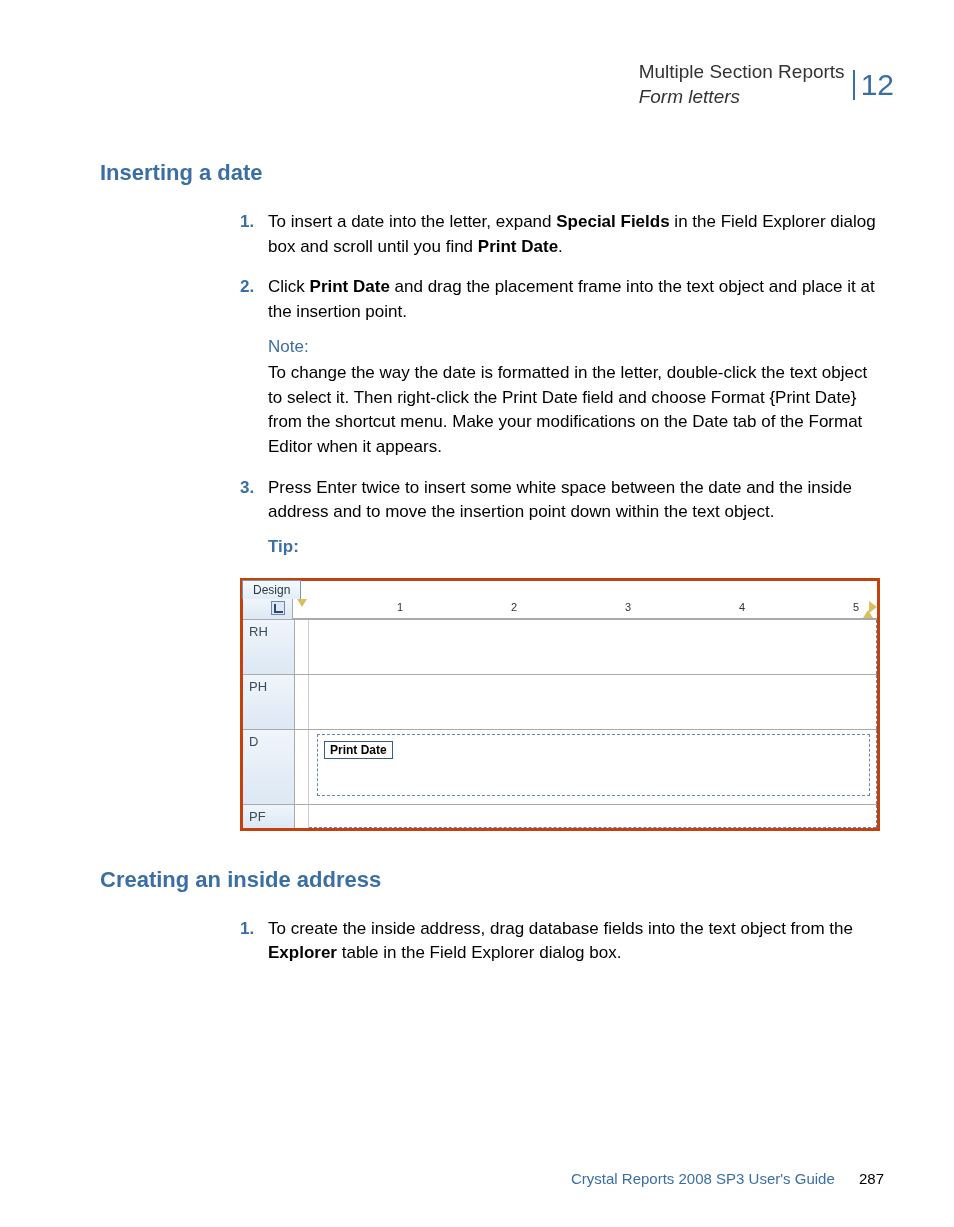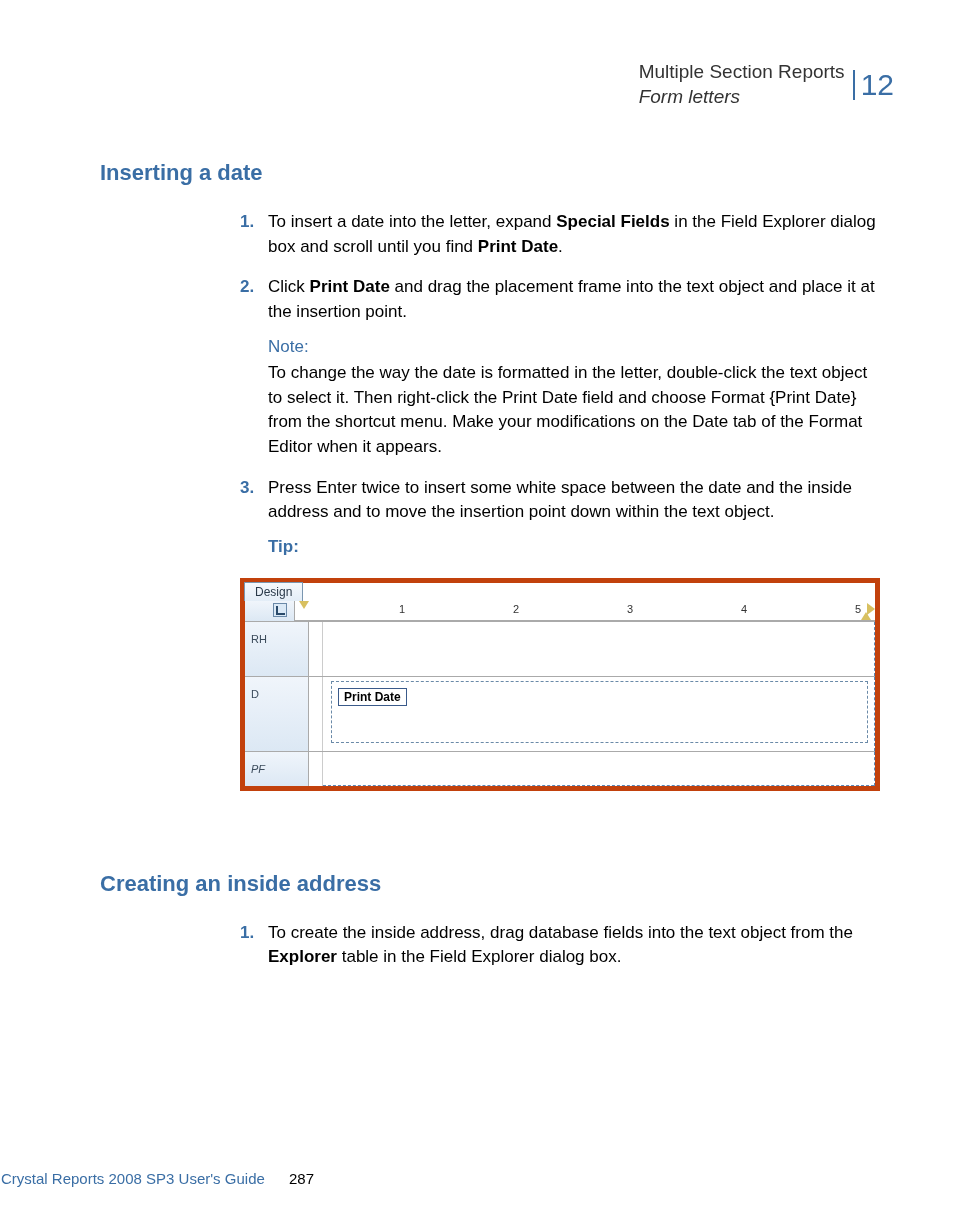--- a/index.html
+++ b/index.html
@@ -72,48 +72,48 @@
     margin-top: 10px;
     margin-bottom: 2px;
   }
   .note-body, .tip-body { }
   
   
   .figure {
     margin-left: 140px;
     margin-top: 18px;
     margin-bottom: 30px;
-    border: 5px solid #c2410c;
+    border: 3px solid #c2410c;
     width: 640px;
     background: #fff;
     font-family: Tahoma, Arial, sans-serif;
     font-size: 12px;
     position: relative;
   }
   .design-tab {
     display: inline-block;
     border: 1px solid #7a96b0;
     border-bottom: none;
     background: linear-gradient(#f5f9fd, #e3edf7);
     padding: 2px 10px;
     margin: -1px 0 0 -1px;
     color: #2a3a4a;
   }
   .section-row {
     display: flex;
     border-top: 1px solid #aaa;
   }
   .section-label {
-    width: 64px;
+    width: 52px;
     min-height: 54px;
     background: linear-gradient(#f0f5fb, #dce8f4);
     border-right: 1px solid #aaa;
     color: #3b4b5b;
-    font-size: 11px;
-    padding: 11px 6px;
+    font-size: 13px;
+    padding: 4px 6px;
   }
   .ruler-row { display: flex; }
   .ruler-corner {
     width: 50px;
     height: 20px;
     background: linear-gradient(#f0f5fb, #dce8f4);
     border-right: 1px solid #aaa;
     position: relative;
   }
   .ruler-corner-icon {
@@ -184,47 +184,47 @@
     background: #fff;
   }
   .section-body.dashed-bottom::after {
     content: "";
     position: absolute;
     left: 14px; right: 0; bottom: 0;
     border-bottom: 1px dashed #5a88b8;
   }
   .details-row .section-body { min-height: 74px; }
   .pf-row .section-body { min-height: 20px; }
-  .pf-row .section-label { min-height: 20px; font-style: italic; }
+  .pf-row .section-label { min-height: 20px; }
   .text-object {
     position: absolute;
     left: 22px;
     top: 4px;
     right: 6px;
     height: 62px;
     border: 1.5px dashed #6a8aa8;
     background: #fff;
   }
   .print-date-box {
     position: absolute;
     left: 6px; top: 6px;
     border: 1px solid #3a5a8a;
     padding: 1px 5px;
     font-weight: bold;
     font-size: 12px;
     background: #fff;
   }
   
-  .h2.second { margin-top: 80px; }
+  .h2.second { margin-top: 36px; }
   
   .footer {
     position: absolute;
     bottom: 40px;
-    left: 1px; right: 0;
-    text-align: left;
+    left: 12px; right: 0;
+    text-align: right;
     padding-right: 70px;
     font-size: 15px;
   }
   .footer .guide { color: #3a6ea5; }
   .footer .pagenum { color: #000; margin-left: 20px; }
 </style>
 </head>
 <body>
 
 <div class="header-right">
@@ -279,20 +279,26 @@
       <div class="ruler-pointer-right"></div>
     </div>
   </div>
 
   <div class="section-row">
     <div class="section-label">RH</div>
     <div class="section-body">
         <div class="vruler"></div>
       </div>
   </div>
+  <div class="section-row">
+    <div class="section-label">PH</div>
+    <div class="section-body">
+        <div class="vruler"></div>
+      </div>
+  </div>
   <div class="section-row details-row">
     <div class="section-label">D</div>
     <div class="section-body">
       <div class="vruler"></div>
       <div class="text-object">
         <span class="print-date-box">Print Date</span>
       </div>
     </div>
   </div>
   <div class="section-row pf-row">

